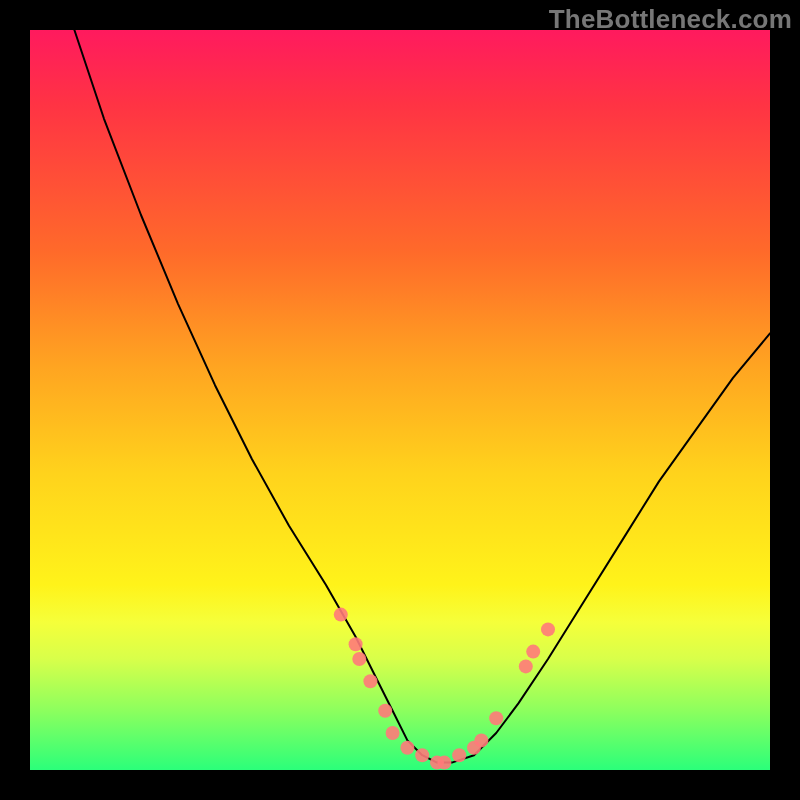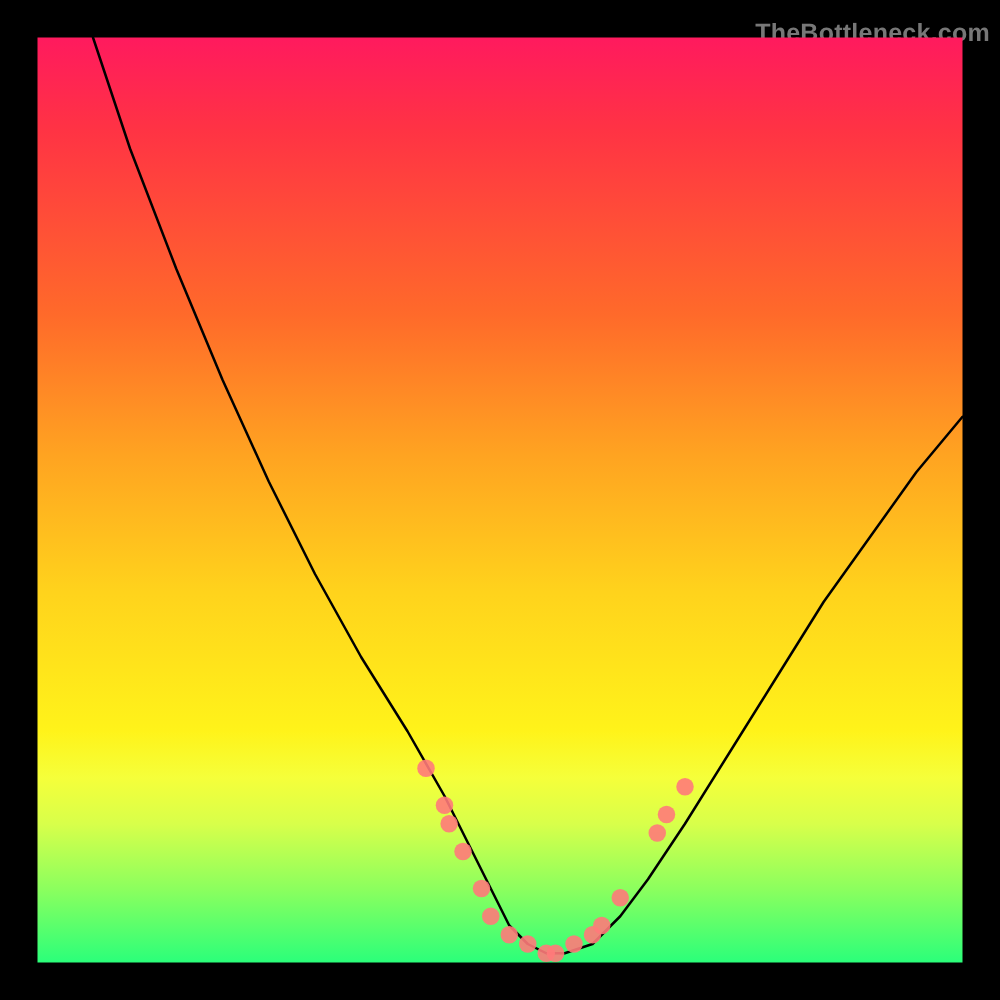--- a/index.html
+++ b/index.html
@@ -39,24 +39,24 @@
   }
   svg.curve {
     position: absolute;
     inset: 0;
     width: 100%;
     height: 100%;
     overflow: visible;
   }
   .watermark {
     position: absolute;
-    top: 16px;
+    top: 4px;
     right: 8px;
     color: #777;
-    font-size: 20px;
+    font-size: 26px;
     font-weight: 600;
     letter-spacing: 0.2px;
     user-select: none;
     margin-left: 40px;
   }
 </style>
 </head>
 <body>
 
 <div class="frame">

